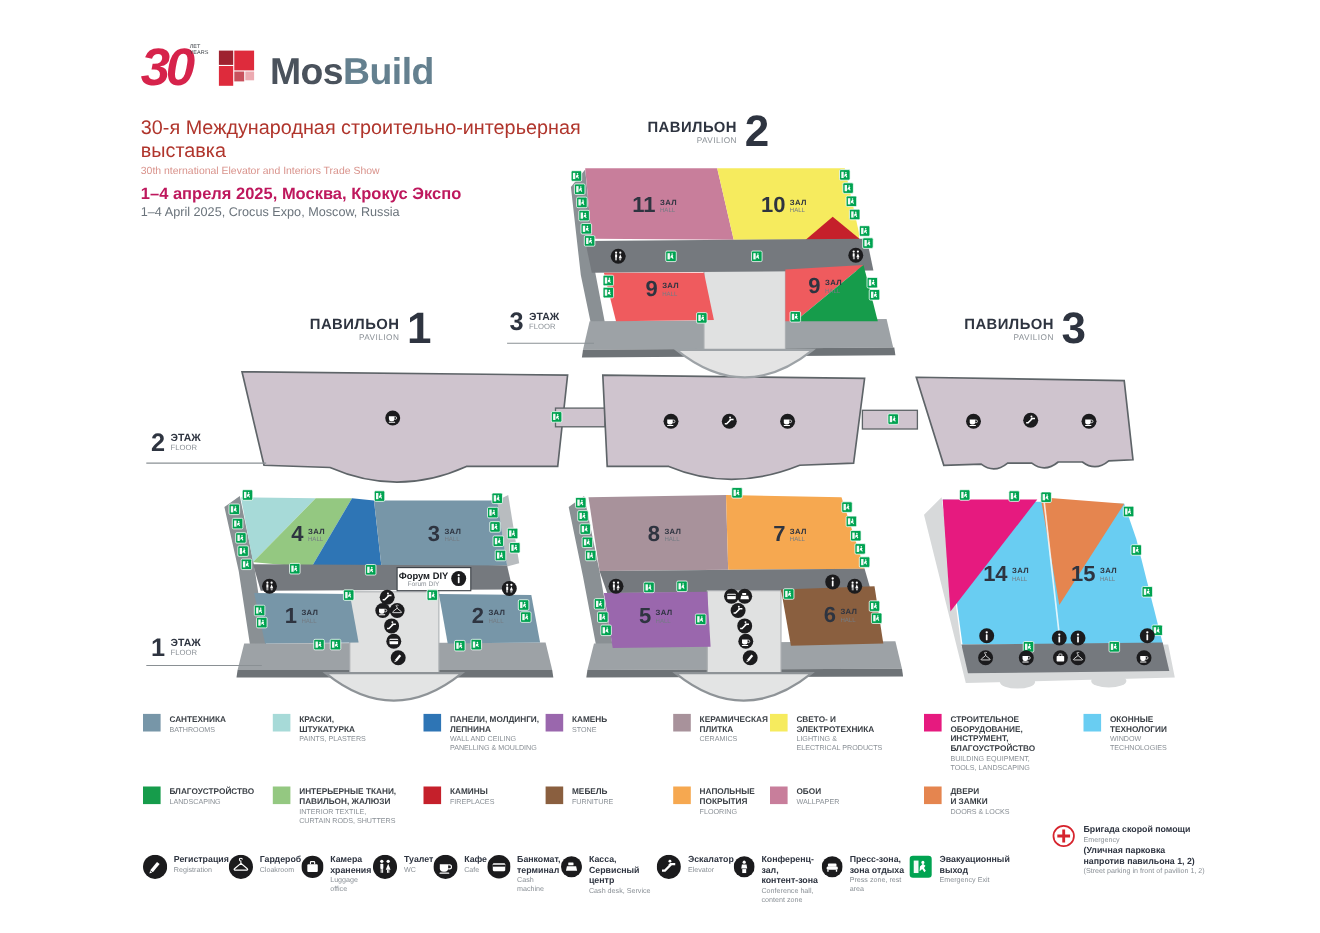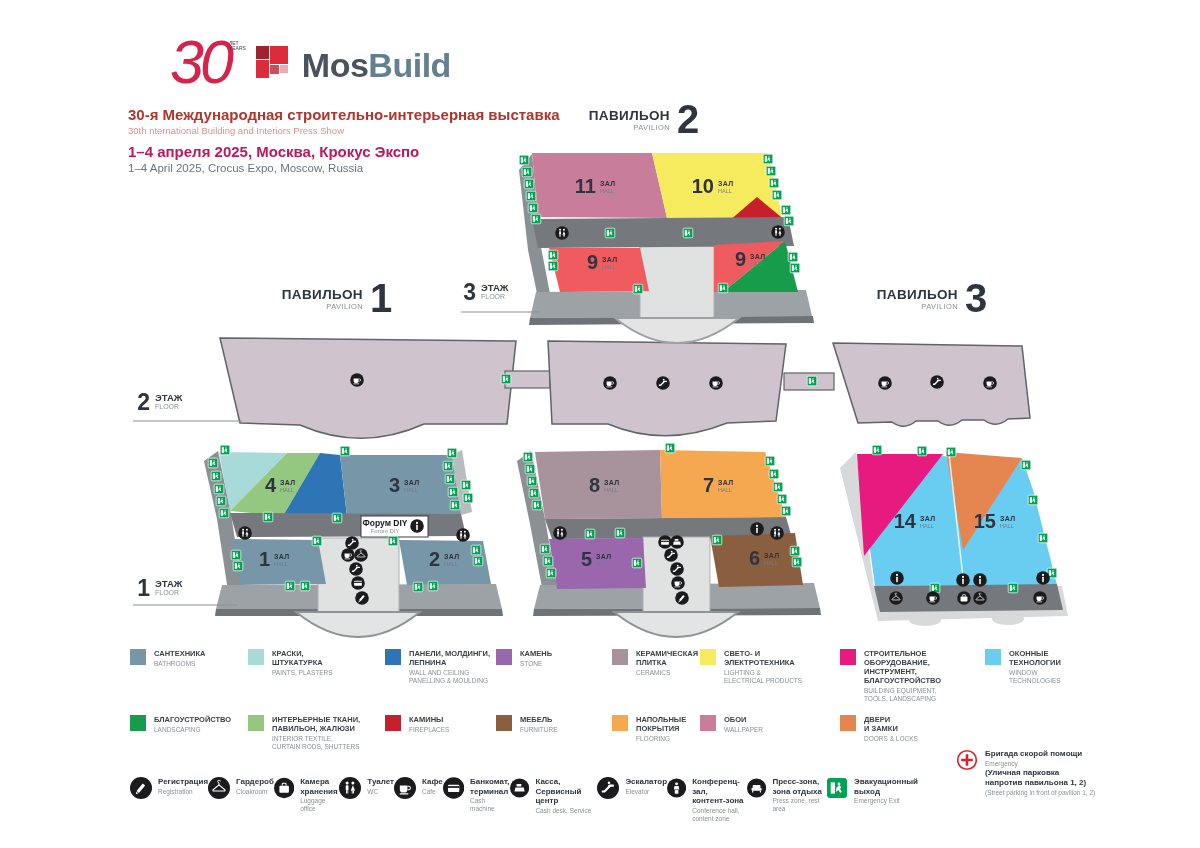--- a/index.html
+++ b/index.html
@@ -2,32 +2,32 @@
 <html><head>
 <meta charset="utf-8">
 <style>
   html,body{margin:0;padding:0;background:#fff;}
   .page{position:relative;width:1200px;height:848px;background:#fff;overflow:hidden;
         font-family:"Liberation Sans",sans-serif;}
   
   .hdr{position:absolute;left:128px;top:38px;width:480px;}
   .logo-row{display:flex;align-items:flex-start;gap:12px;height:56px;}
   .logo30{position:relative;}
-  .n30{font-size:61px;font-weight:normal;font-style:italic;color:#D6234B;line-height:48px;letter-spacing:-4px;margin-left:42px;}
+  .n30{font-size:48px;font-weight:bold;font-style:italic;color:#D6234B;line-height:48px;letter-spacing:-4px;}
   .yrs{position:absolute;top:3px;right:-16px;display:flex;flex-direction:column;font-size:5px;color:#3A3F45;line-height:5px;}
   .mosaic{position:relative;width:34px;height:34px;margin-top:8px;margin-left:14px;}
   .mosaic i{position:absolute;display:block;}
   .m1{left:0;top:0;width:13px;height:13px;background:#9E2230;}
   .m2{left:14px;top:0;width:18px;height:18px;background:#DE2B3C;}
   .m3{left:0;top:14px;width:13px;height:18px;background:#DE2B3C;}
   .m4{left:14px;top:19px;width:9px;height:9px;background:#C9505C;}
   .m5{left:24px;top:19px;width:8px;height:8px;background:#ECAAB1;}
   .brand{font-size:34px;font-weight:bold;margin-top:8px;letter-spacing:-0.5px;}
   .b1{color:#4A525C;} .b2{color:#64808F;}
-  .t-ru{margin-top:12px;font-size:15px;font-weight:bold;color:#B0352C;}
+  .t-ru{margin-top:12px;font-size:18px;font-weight:normal;color:#B0352C;}
   .t-en{font-size:9.5px;color:#D9938C;margin-top:2px;}
   .d-ru{font-size:15px;font-weight:bold;color:#be185d;margin-top:7px;}
   .d-en{font-size:11.5px;color:#6A737B;margin-top:2px;}
   
   #map{position:absolute;left:0;top:0;}
   #map text{font-family:"Liberation Sans",sans-serif;}
   .hn{font-size:20px;font-weight:700;fill:#2E3440;}
   .hz{font-size:7px;font-weight:700;fill:#2E3440;letter-spacing:.3px;}
   .hh{font-size:5.5px;fill:#747C84;}
   .pru{font-size:13.5px;font-weight:700;fill:#2E3440;letter-spacing:.4px;}
@@ -762,21 +762,21 @@
           <i class="m2"></i>
           <i class="m3"></i>
           <i class="m4"></i>
           <i class="m5"></i>
         </div>
     <div class="brand">
       <span class="b1">Mos</span><span class="b2">Build</span>
     </div>
   </div>
   <div class="t-ru">30-я Международная строительно-интерьерная выставка</div>
-  <div class="t-en">30th nternational Building and Interiors Press Show</div>
+  <div class="t-en">30th nternational Elevator and Interiors Trade Show</div>
   <div class="d-ru">1–4 апреля 2025, Москва, Крокус Экспо</div>
   <div class="d-en">1–4 April 2025, Crocus Expo, Moscow, Russia</div>
 </header>
 
 <div class="cats">
   <div class="cat">
         <span class="sw" style="background: rgb(119, 150, 168);"></span>
         <span class="ct">
           <b>САНТЕХНИКА</b>
           <i>BATHROOMS</i>

